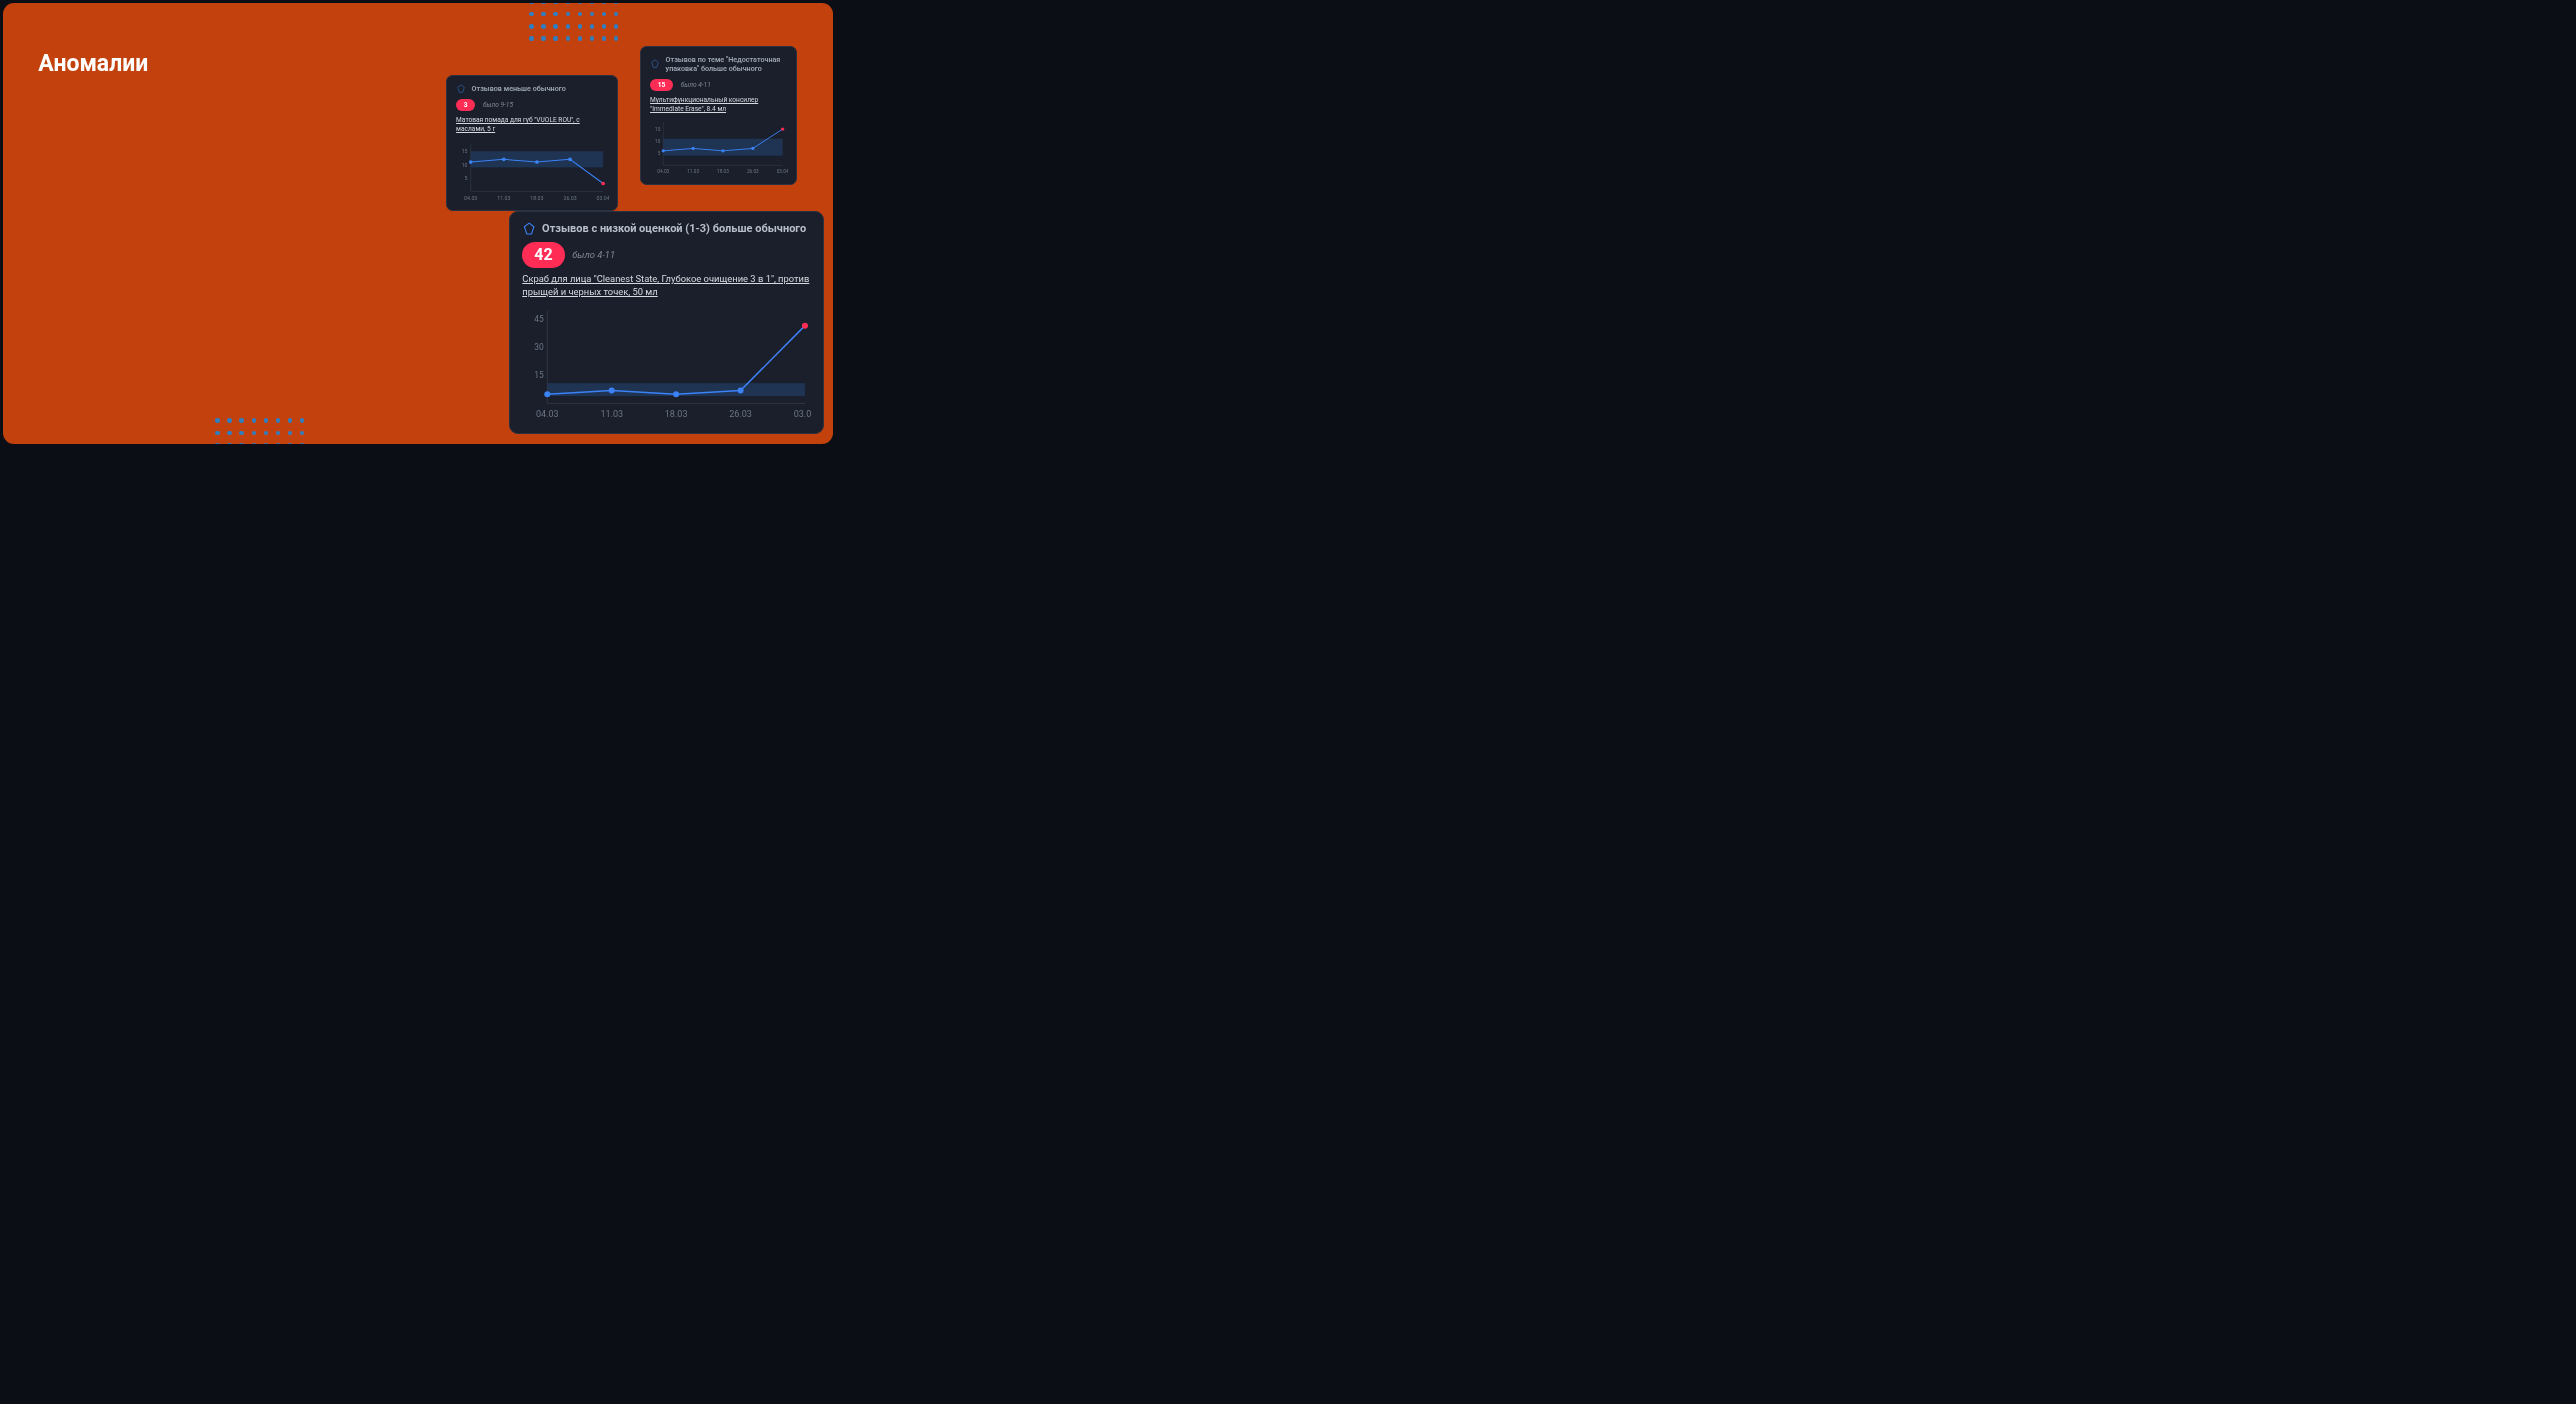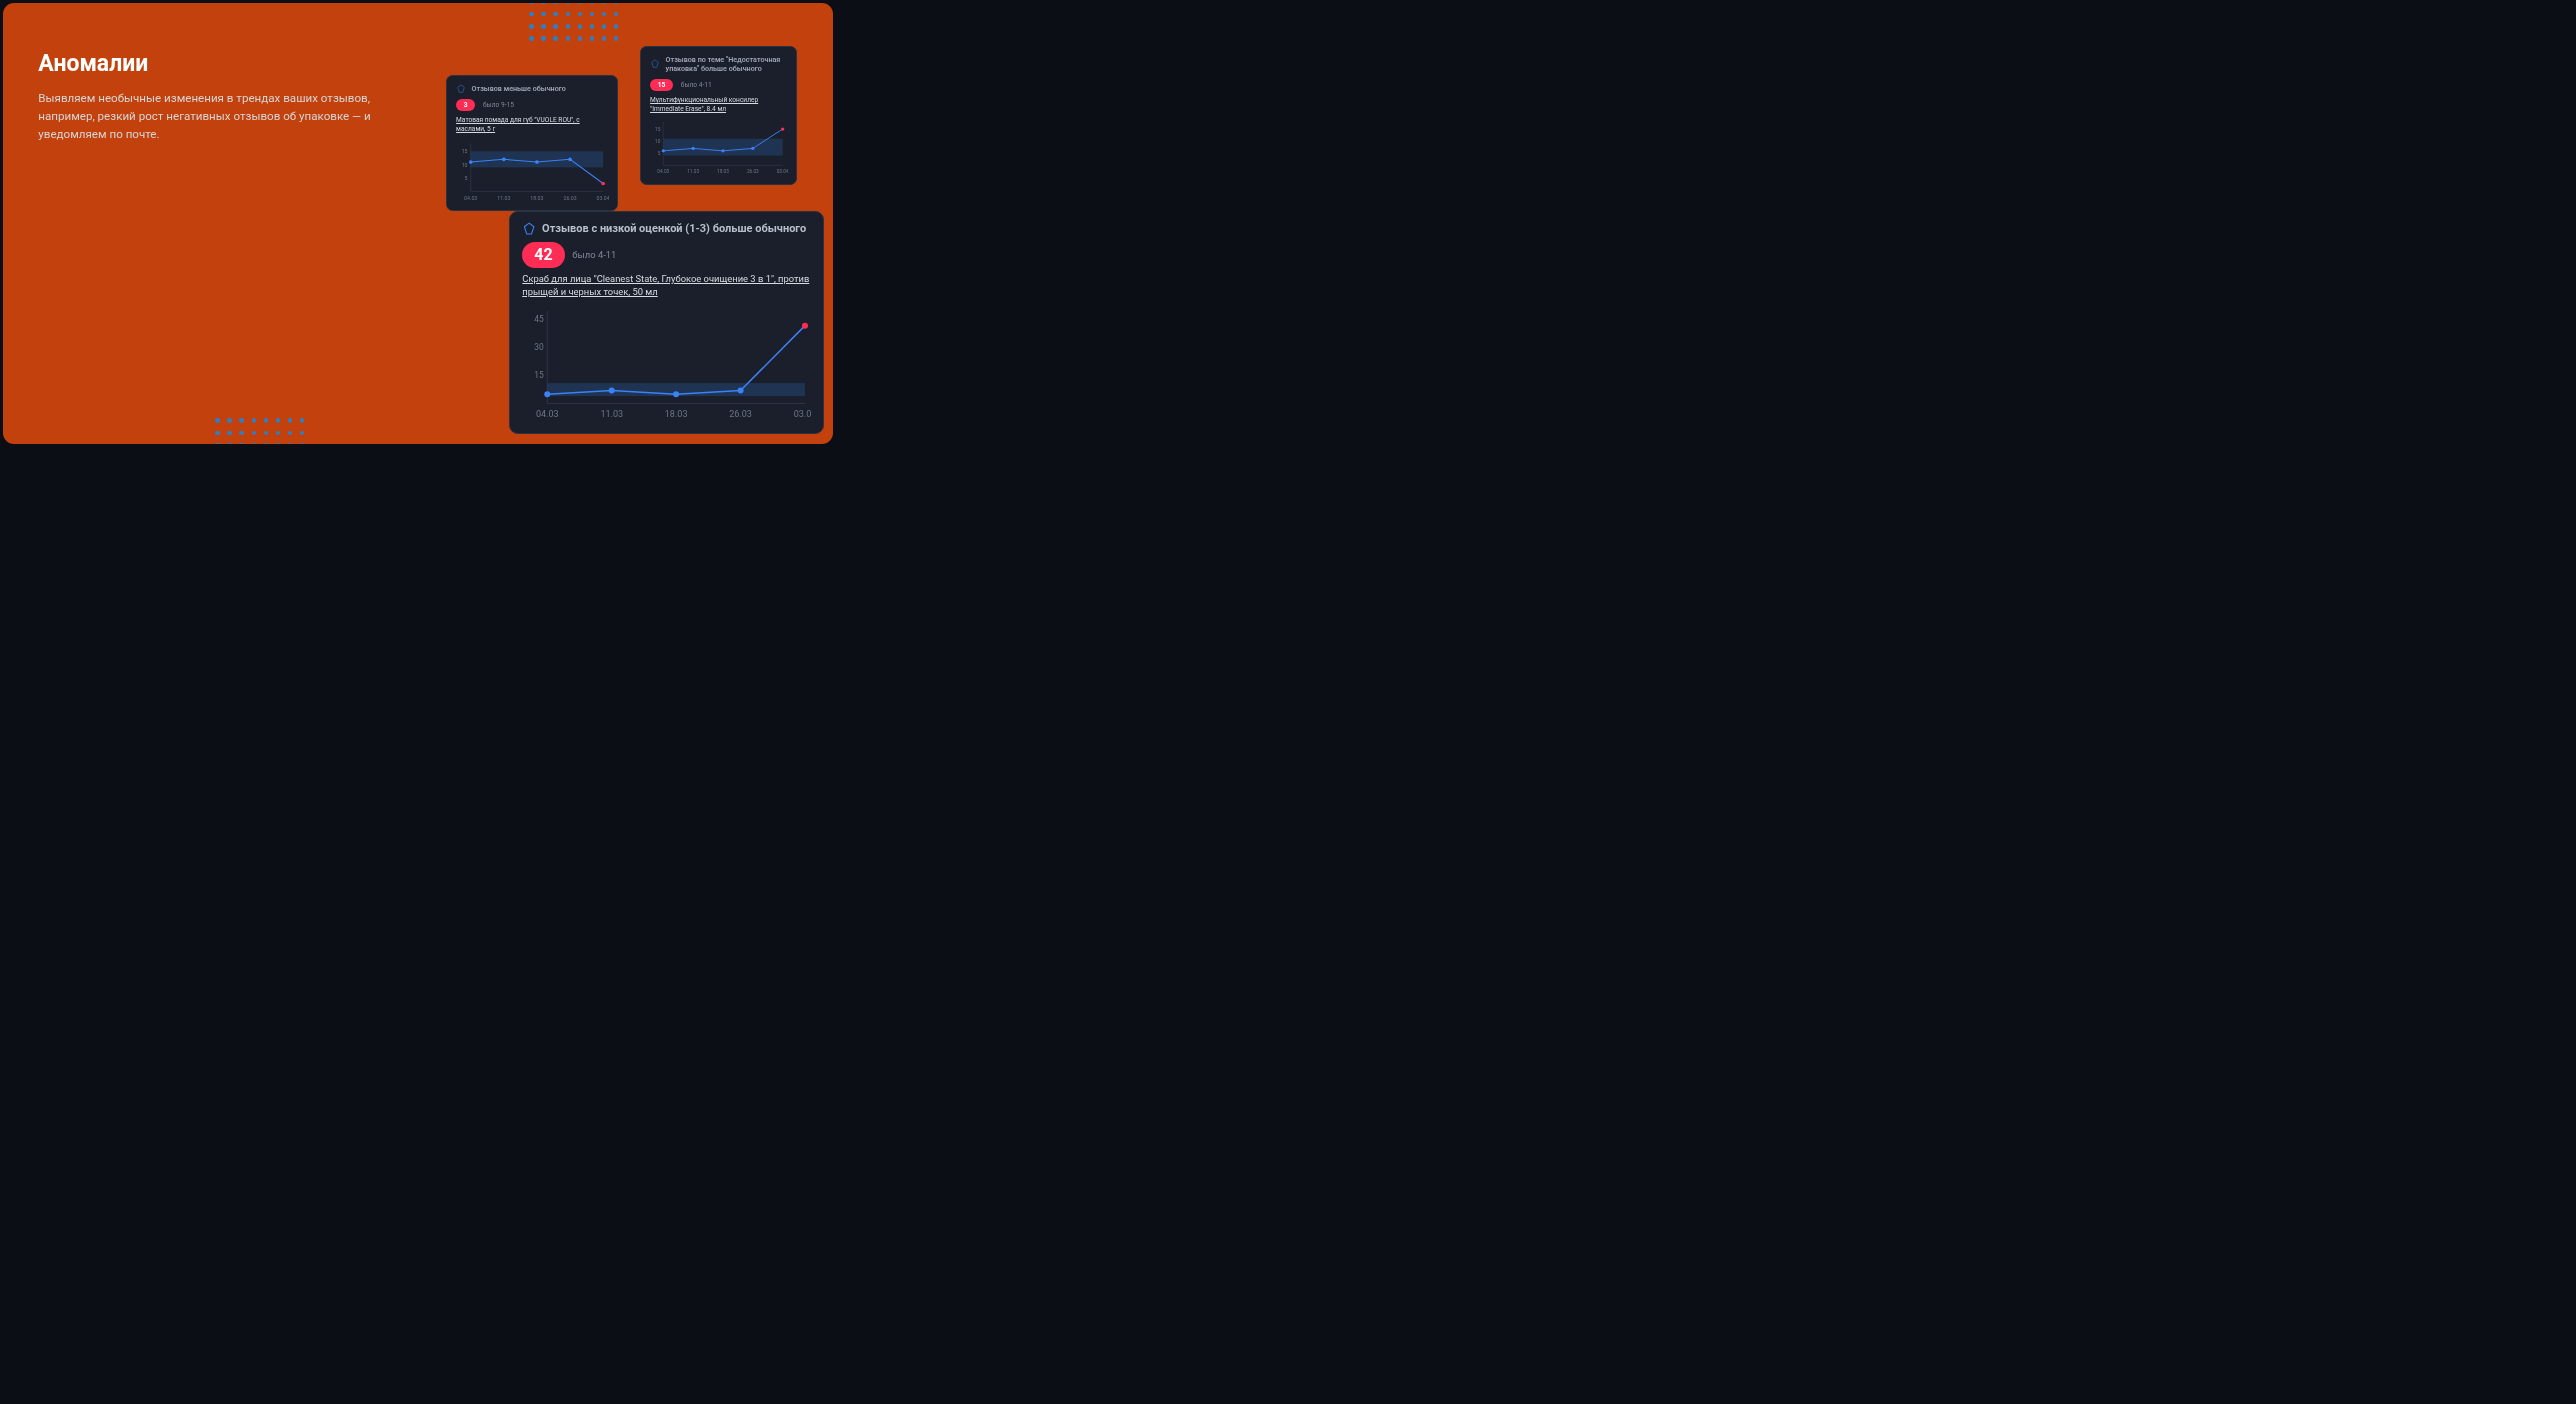--- a/index.html
+++ b/index.html
@@ -94,20 +94,21 @@
     padding: 1.7px 7.7px;
     border-radius: 550px;
     display: inline-block;
     min-width: 18.7px;
     text-align: center;
   }
   .card.large .badge { font-size: 16px; padding: 3.3px 12px; }
   .badge-note {
     color: #808896;
     font-size: 6.6px;
+    font-style: italic;
   }
   .card.large .badge-note { font-size: 9.4px; }
 
   .product-link {
     display: block;
     color: #d6d9e0;
     font-size: 6.6px;
     text-decoration: underline;
     text-underline-offset: 1.1px;
     margin-bottom: 4.4px;
@@ -194,21 +195,20 @@
       <div class="dot"></div>
       <div class="dot"></div>
       <div class="dot"></div>
       <div class="dot"></div>
       <div class="dot"></div>
       <div class="dot"></div>
     </div>
 
   <div class="hero">
     <h1>Аномалии</h1>
-    <p>Выявляем необычные изменения в трендах ваших отзывов, например, резкий рост негативных отзывов об упаковке — и уведомляем по почте.</p>
   </div>
 
   <div class="card small1">
     <div class="card-head">
       <span class="card-head-icon">
         <svg viewBox="0 0 24 24" width="10" height="10">
             <path d="M12 2 L20 8 L16 20 L8 20 L4 8 Z" fill="none" stroke="#3468b0" stroke-width="1.6"></path>
           </svg>
       </span>
       <div class="card-title">Отзывов меньше обычного</div>

